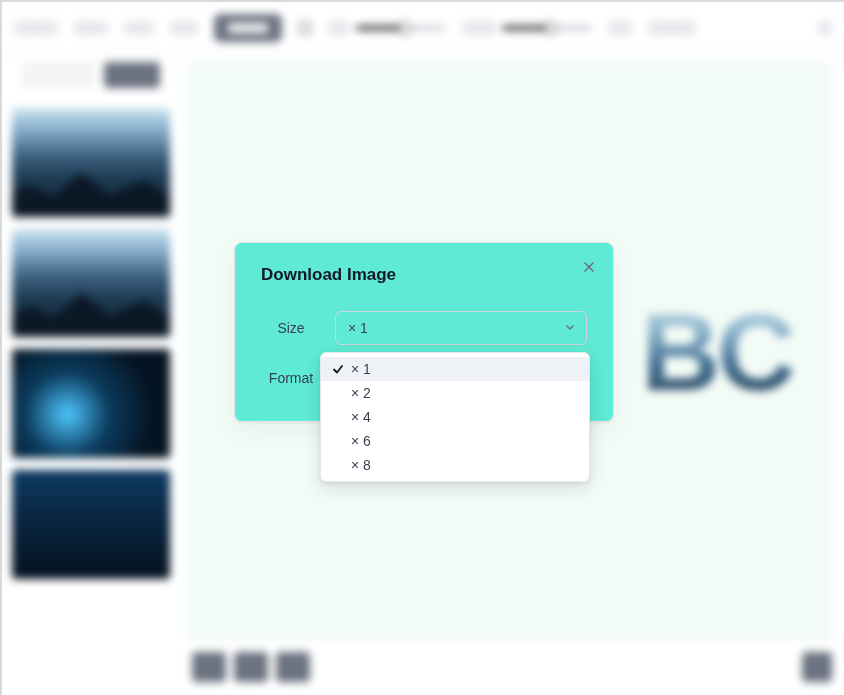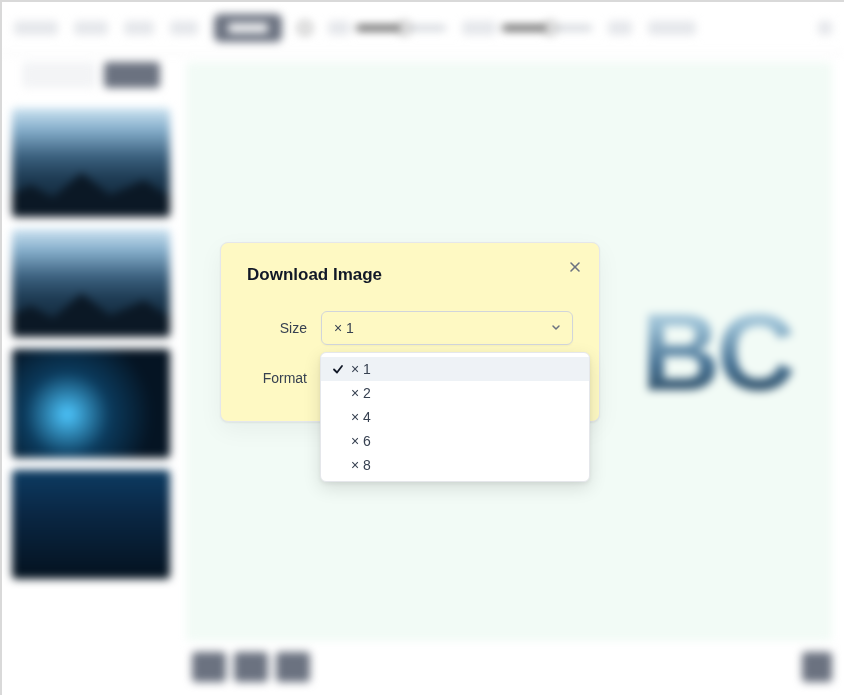--- a/index.html
+++ b/index.html
@@ -110,23 +110,23 @@
   .footbar {
     height:40px; display:flex; align-items:center; gap:8px; padding:0 12px;
   }
   .footbtn { width:34px;height:30px;background:#6b7280;border-radius:4px; }
   .footspacer{flex:1}
   .footbtn.right{width:30px}
 
   
   .modal {
     position:absolute;
-    left:218px; top:240px;
+    left:232px; top:240px;
     width:380px;
-    background:#fef9c3;
+    background:#5eead4;
     border:1px solid #e5e7eb;
     border-radius:8px;
     box-shadow: 0 1px 2px rgba(0,0,0,.06), 0 8px 24px rgba(0,0,0,.05);
     padding: 22px 26px 26px 26px;
     color:#1f2937;
   }
   .modal .close {
     position:absolute; top:14px; right:14px;
     width:20px;height:20px;display:flex;align-items:center;justify-content:center;
     color:#6b7280; cursor:pointer; font-size:16px; line-height:1;
@@ -135,21 +135,21 @@
     margin:0 0 4px 0; font-size:17px; font-weight:600; color:#111827;
   }
   .modal .sub {
     margin:0; font-size:13px; color:#6b7280;
   }
   .form-row {
     display:flex; align-items:center; margin-top:26px; gap:0;
   }
   .form-row.second { margin-top:16px; }
   .form-row .lbl {
-    width:74px; text-align:right; font-size:14px; color:#374151; padding-right:14px;
+    width:74px; text-align:center; font-size:14px; color:#374151; padding-right:14px;
   }
   .form-row .control { flex:1; }
 
   .select-trigger {
     position:relative;
     width:100%;
     height:34px;
     border:1px solid #d1d5db;
     border-radius:6px;
     display:flex;align-items:center;

